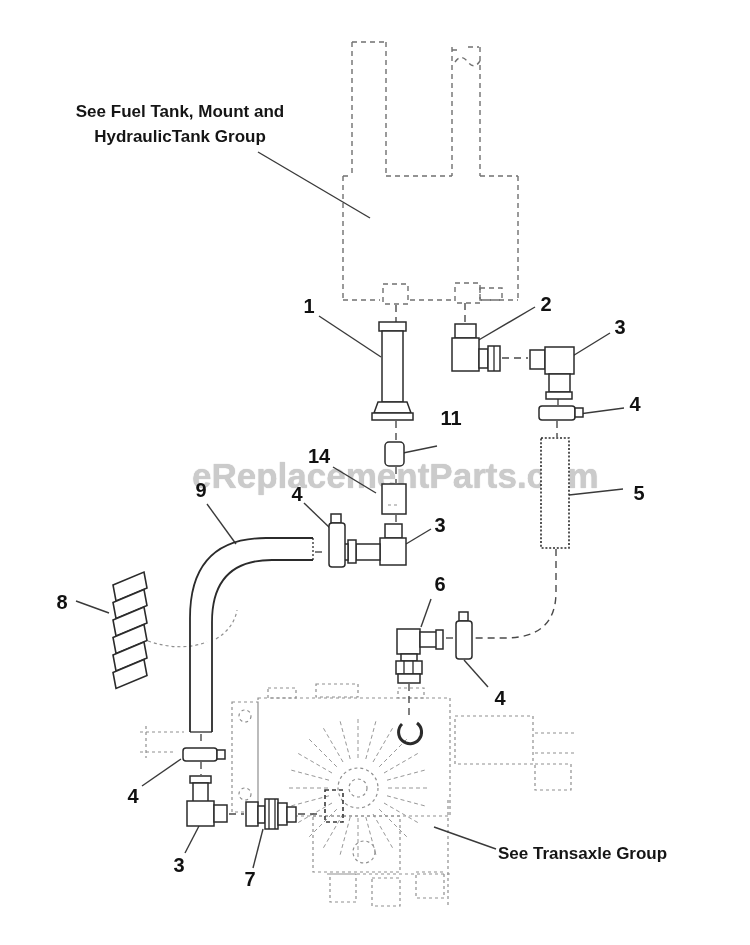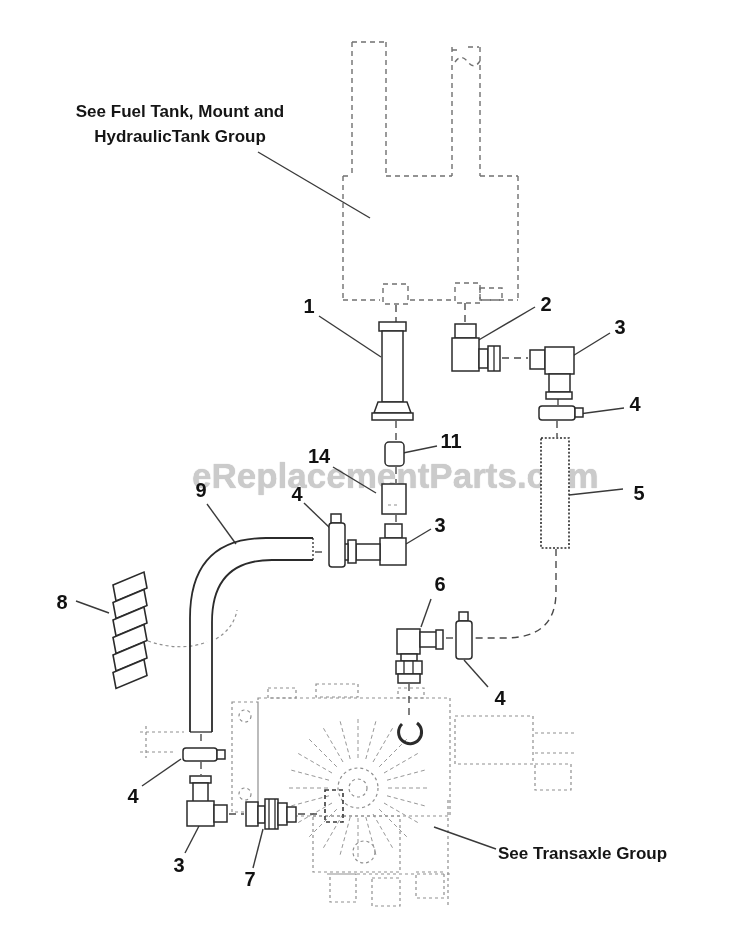--- a/index.html
+++ b/index.html
@@ -47,21 +47,21 @@
   <div id="fuel-note" class="note">
     <div>See Fuel Tank, Mount and</div>
     <div>HydraulicTank Group</div>
   </div>
 
   <div class="num" style="left:309px;top:306px">1</div>
   <div class="num" style="left:546px;top:304px">2</div>
   <div class="num" style="left:620px;top:327px">3</div>
   <div class="num" style="left:635px;top:404px">4</div>
   <div class="num" style="left:639px;top:493px">5</div>
-  <div class="num" style="left:451px;top:441px">11</div>
+  <div class="num" style="left:451px;top:418px">11</div>
   <div class="num" style="left:319px;top:456px">14</div>
   <div class="num" style="left:201px;top:490px">9</div>
   <div class="num" style="left:297px;top:494px">4</div>
   <div class="num" style="left:440px;top:525px">3</div>
   <div class="num" style="left:62px;top:602px">8</div>
   <div class="num" style="left:440px;top:584px">6</div>
   <div class="num" style="left:500px;top:698px">4</div>
   <div class="num" style="left:133px;top:796px">4</div>
   <div class="num" style="left:179px;top:865px">3</div>
   <div class="num" style="left:250px;top:879px">7</div>

